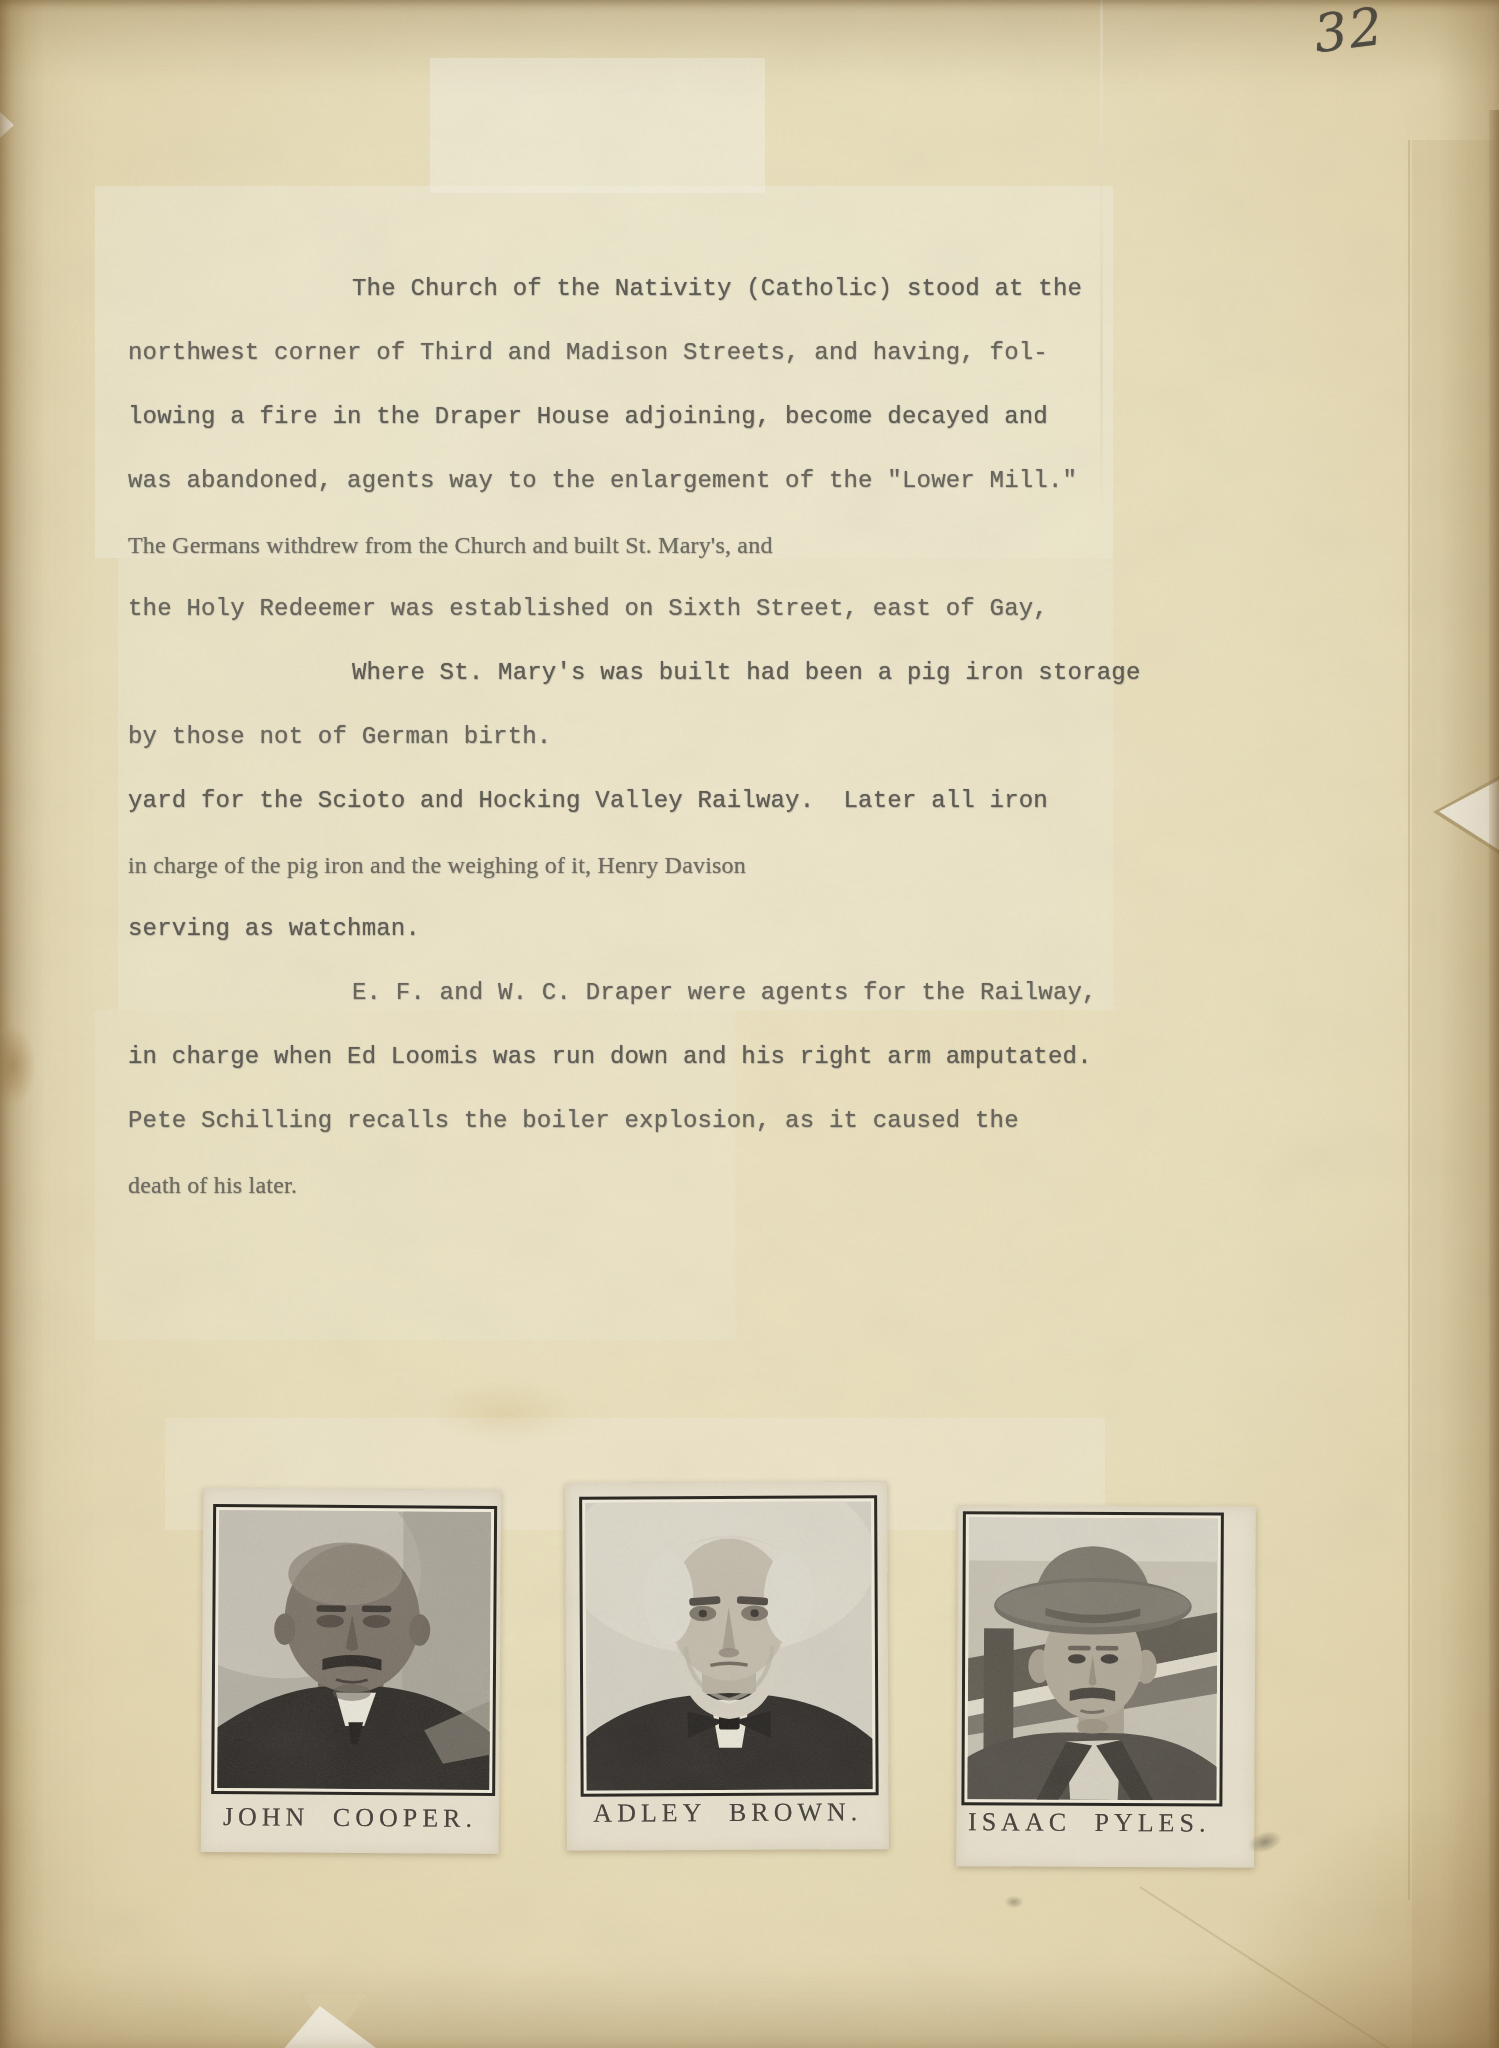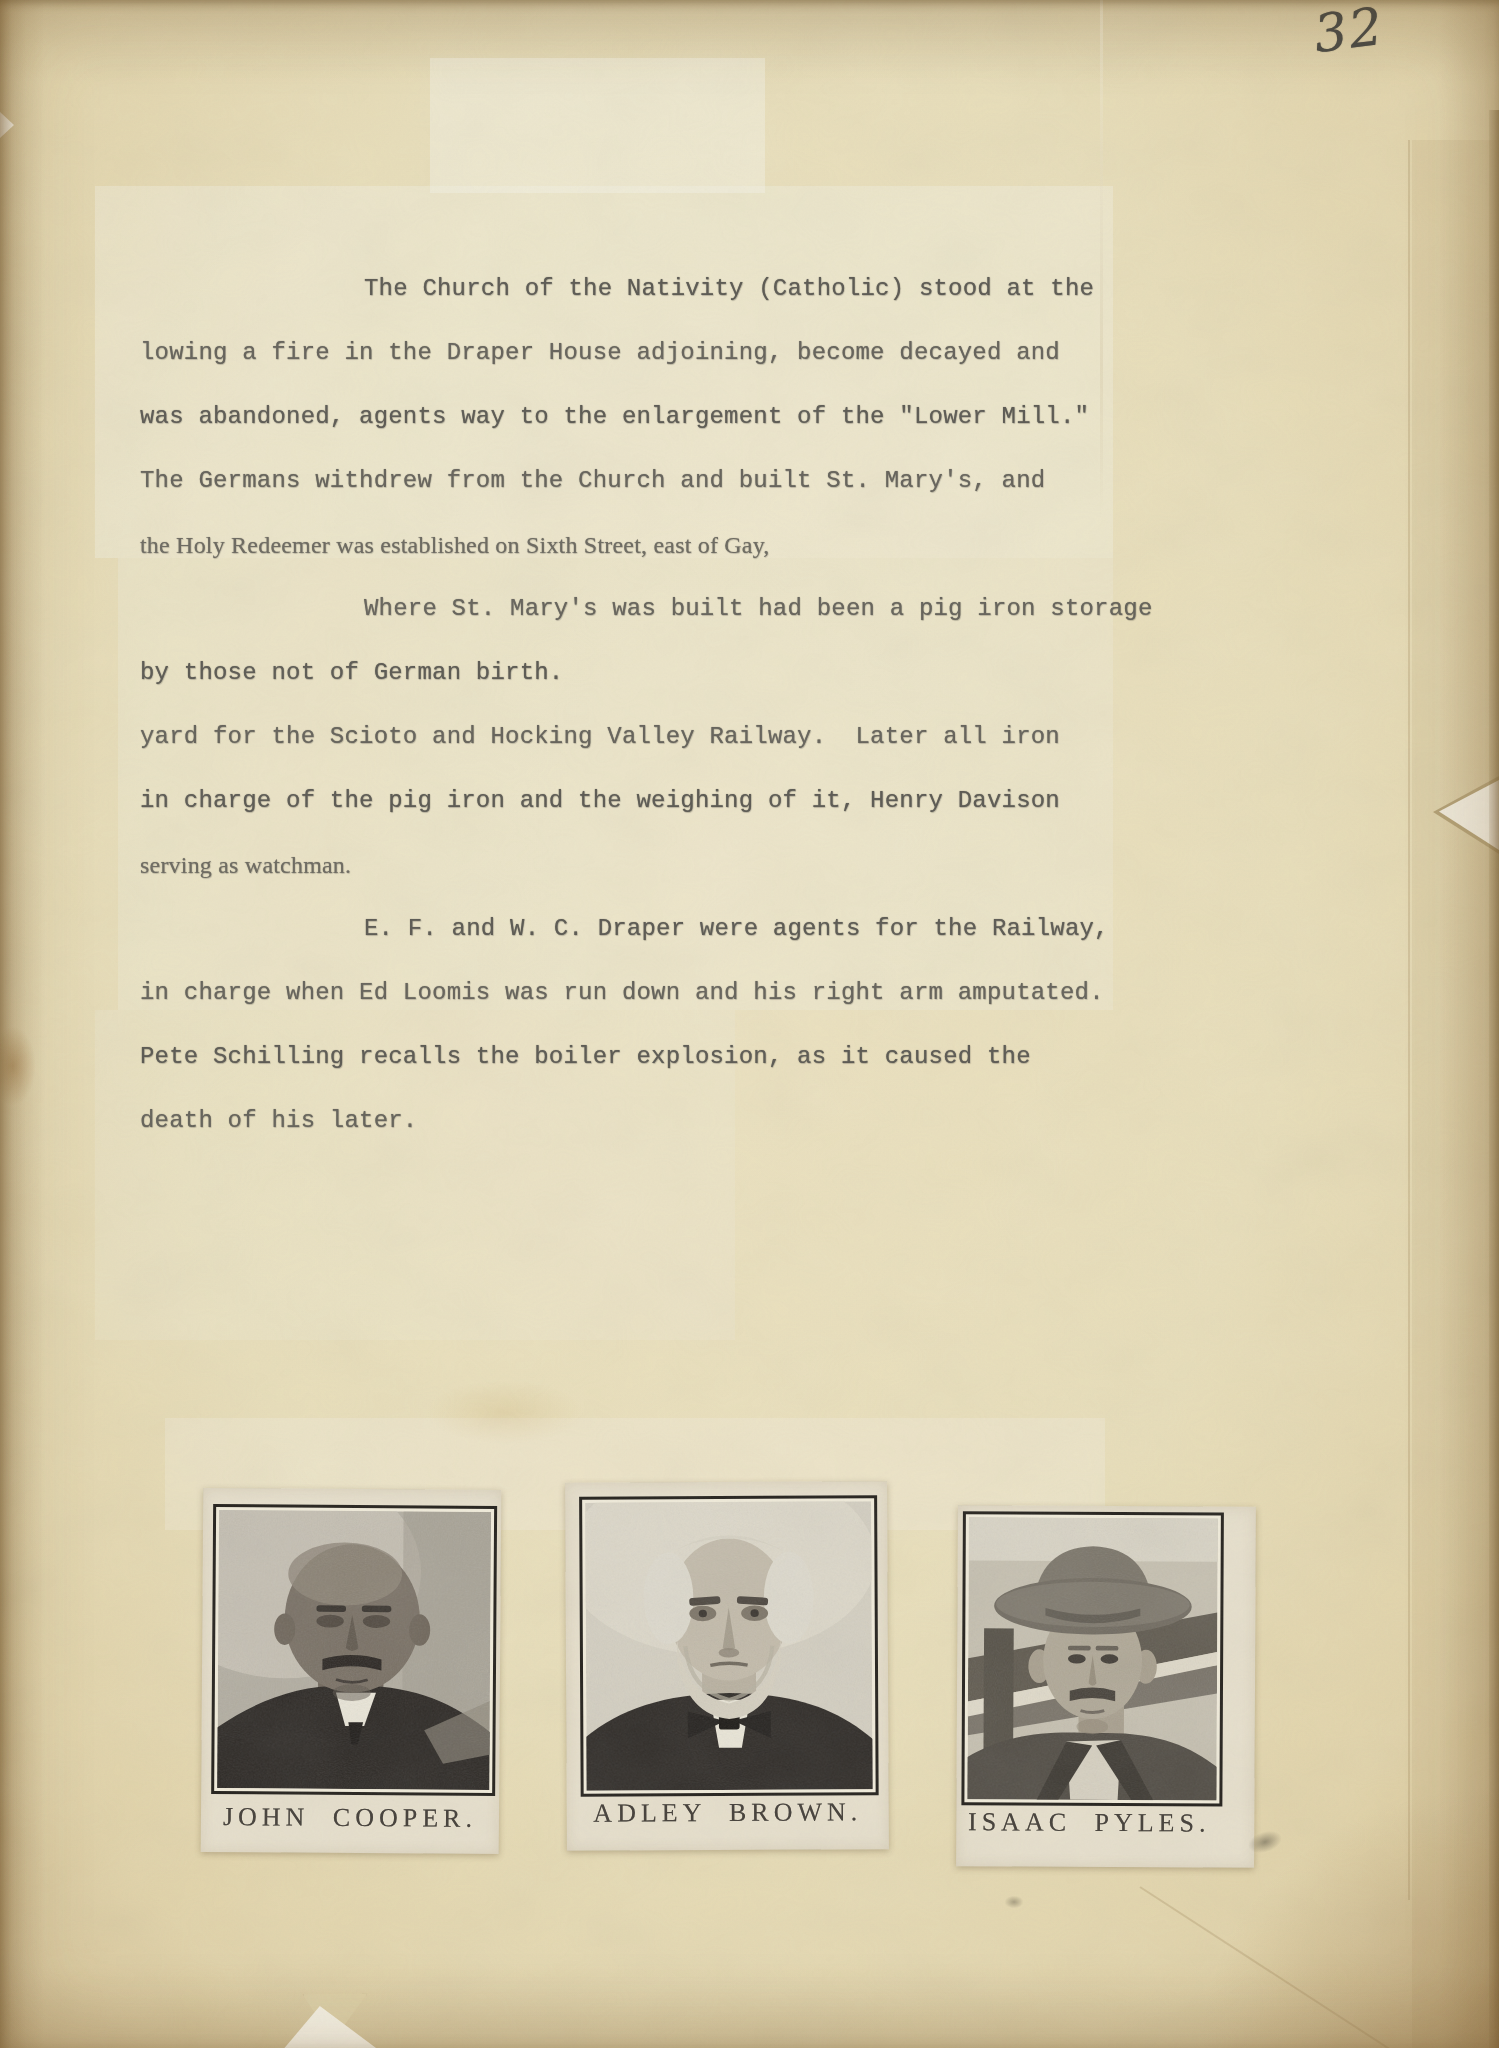--- a/index.html
+++ b/index.html
@@ -58,21 +58,21 @@
   
   .pagenum{position:absolute;left:1314px;top:0px;font-family:"DejaVu Serif",serif;font-style:italic;
     font-size:52px;color:#46453f;transform:rotate(-7deg);letter-spacing:2px;
     text-shadow:0 0 1px rgba(60,58,52,.6);}
 
   
   .typed{position:absolute;left:128px;top:257px;width:1015px;
     font-family:"Liberation Mono","DejaVu Sans Mono",monospace;
     font-size:24px;line-height:64px;color:#5b5952;}
   .typed .line{white-space:pre;height:64px;letter-spacing:.2px;
-    text-shadow:0 0 1.1px rgba(86,84,76,.70), .6px .6px .9px rgba(86,84,76,.28);margin-left:12px;}
+    text-shadow:0 0 1.1px rgba(86,84,76,.70), .6px .6px .9px rgba(86,84,76,.28);}
   .typed .line:nth-child(2n){opacity:.93;}
   .typed .line:nth-child(5n){opacity:.88;font-family:Liberation Serif, serif;}
   .typed .indent{text-indent:224px;}
 
   
   .clip{position:absolute;background:#e5decb;
     box-shadow:0 2px 6px rgba(80,60,30,.30), inset 0 0 14px rgba(130,108,62,.14);}
   .clip .frame{position:absolute;border:3px solid #26231e;background:#efead9;padding:3px;}
   .clip .frame svg{display:block;}
   .clip .cap{position:absolute;left:0;right:0;text-align:center;
@@ -97,20 +97,21 @@
   <div class="ghost g1"></div>
   <div class="ghost g2"></div>
   <div class="ghost g3"></div>
   <div class="ghost g4"></div>
   <div class="ghost g5"></div>
 
   <div class="pagenum">32</div>
 
   <div class="typed">
     <div class="line indent">The Church of the Nativity (Catholic) stood at the</div>
+    <div class="line">northwest corner of Third and Madison Streets, and having, fol-</div>
     <div class="line">lowing a fire in the Draper House adjoining, become decayed and</div>
     <div class="line">was abandoned, agents way to the enlargement of the "Lower Mill."</div>
     <div class="line">The Germans withdrew from the Church and built St. Mary's, and</div>
     <div class="line">the Holy Redeemer was established on Sixth Street, east of Gay,</div>
     <div class="line indent">Where St. Mary's was built had been a pig iron storage</div>
     <div class="line">by those not of German birth.</div>
     <div class="line">yard for the Scioto and Hocking Valley Railway.  Later all iron</div>
     <div class="line">in charge of the pig iron and the weighing of it, Henry Davison</div>
     <div class="line">serving as watchman.</div>
     <div class="line indent">E. F. and W. C. Draper were agents for the Railway,</div>

